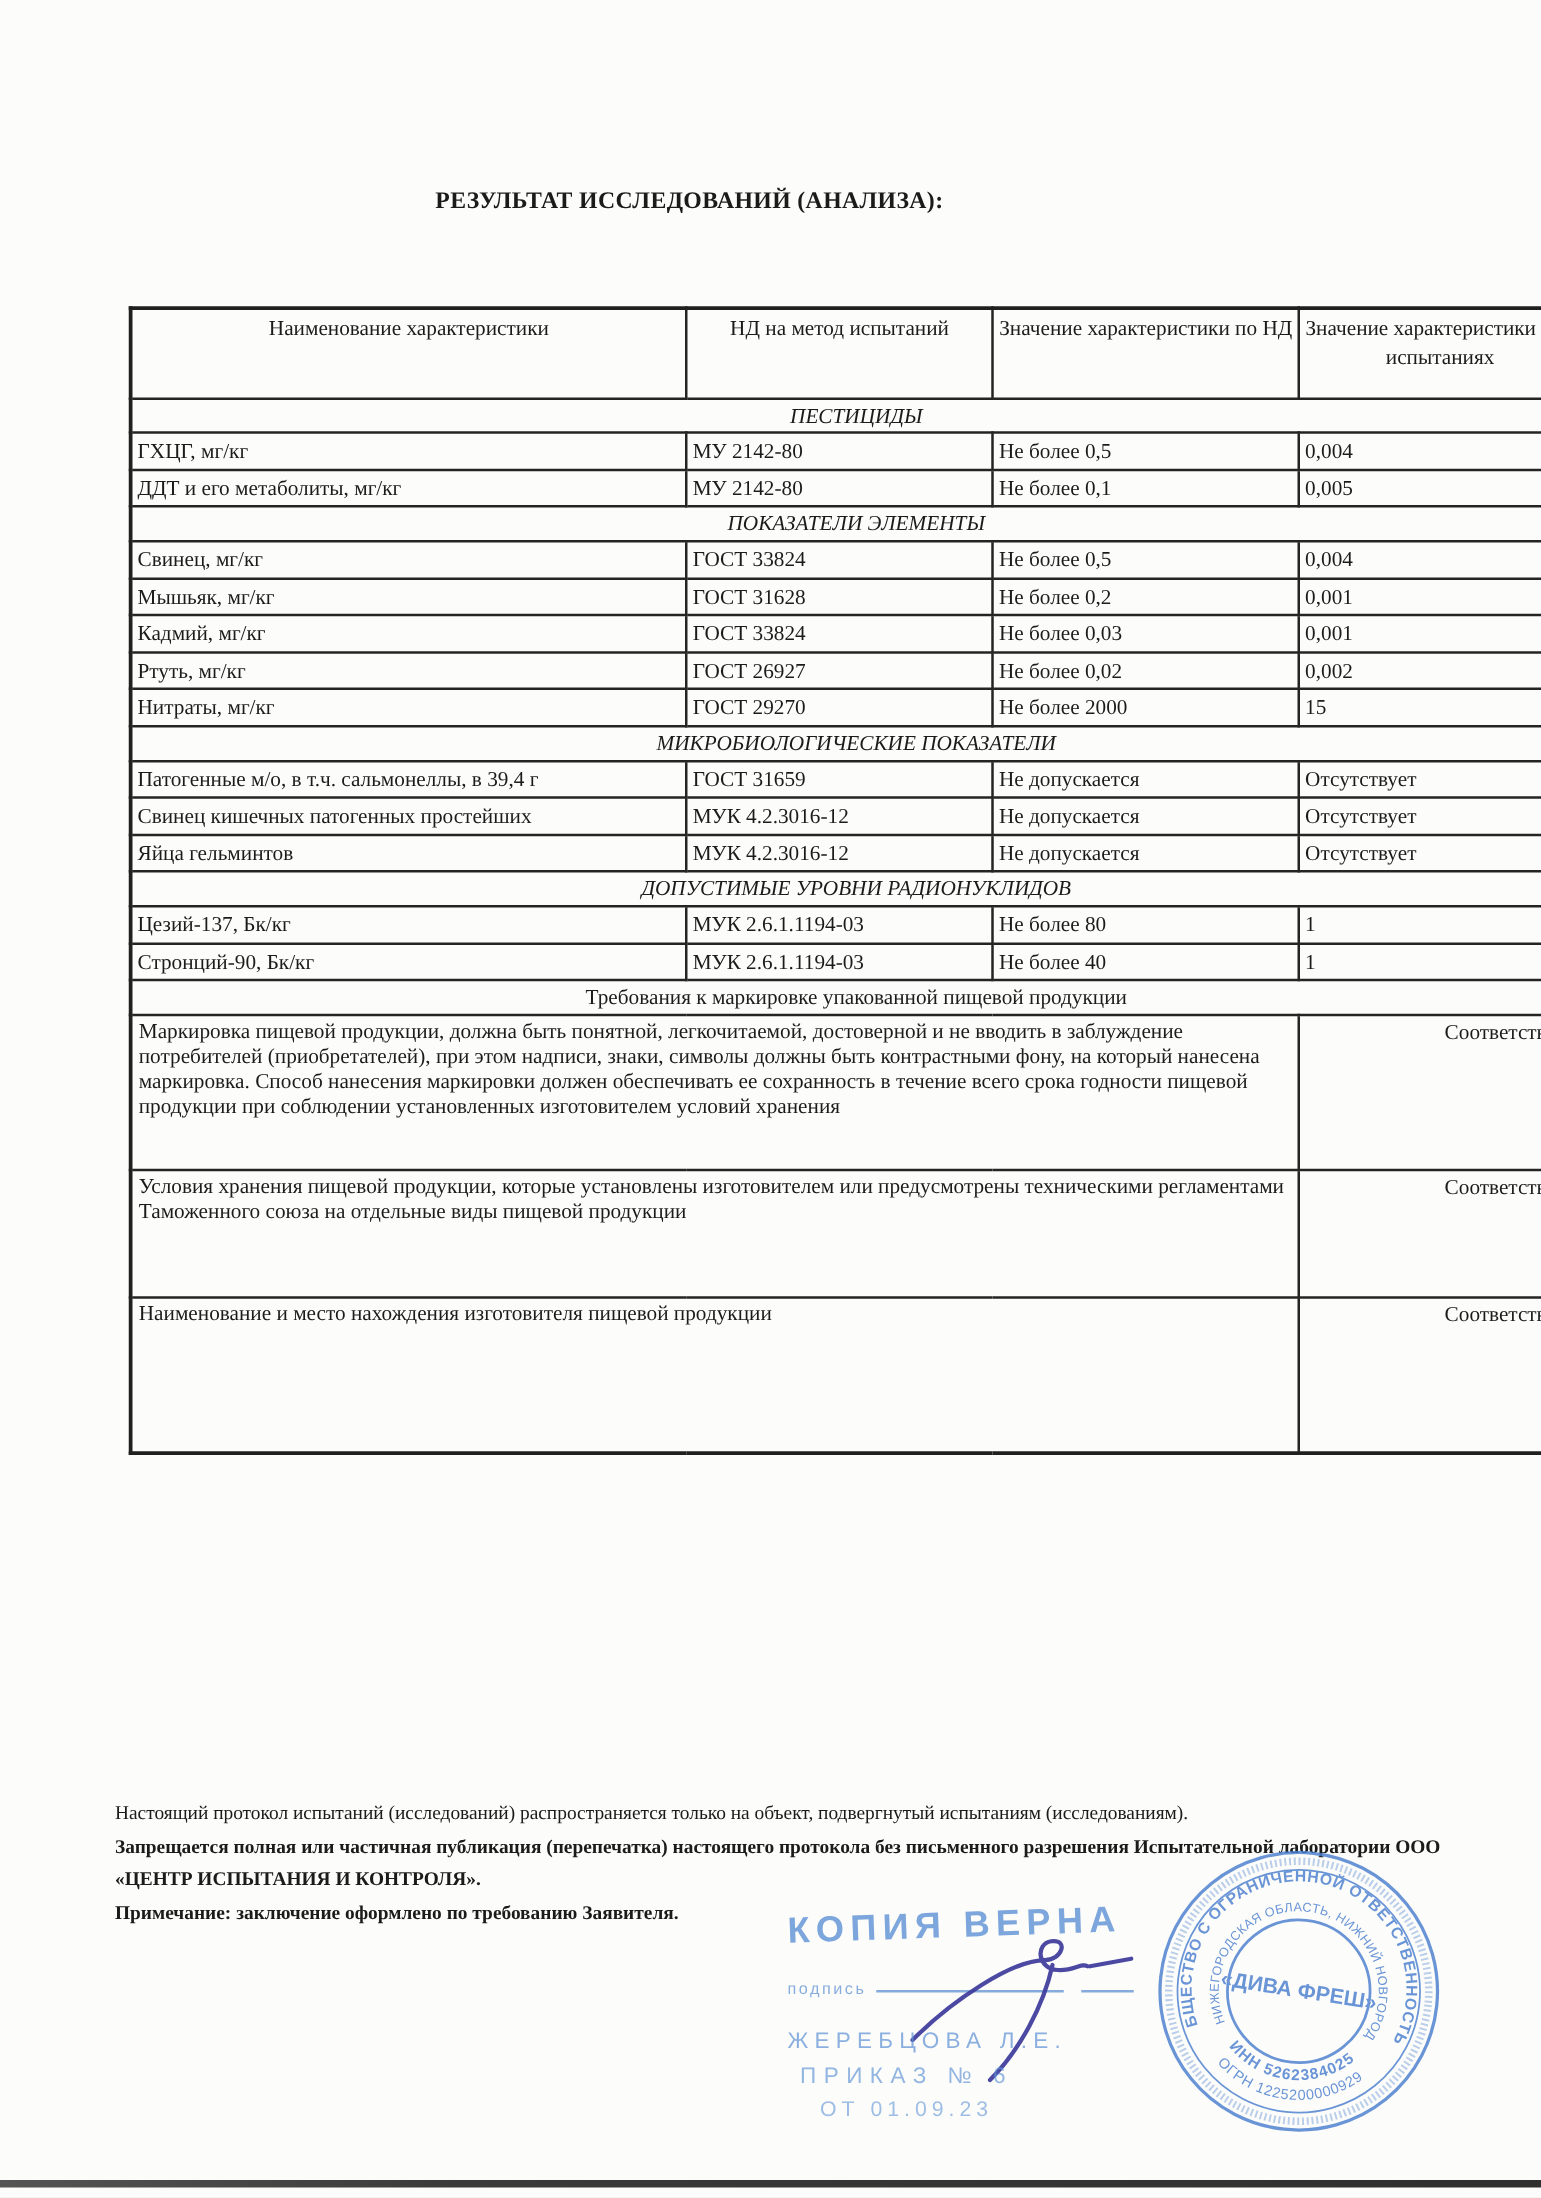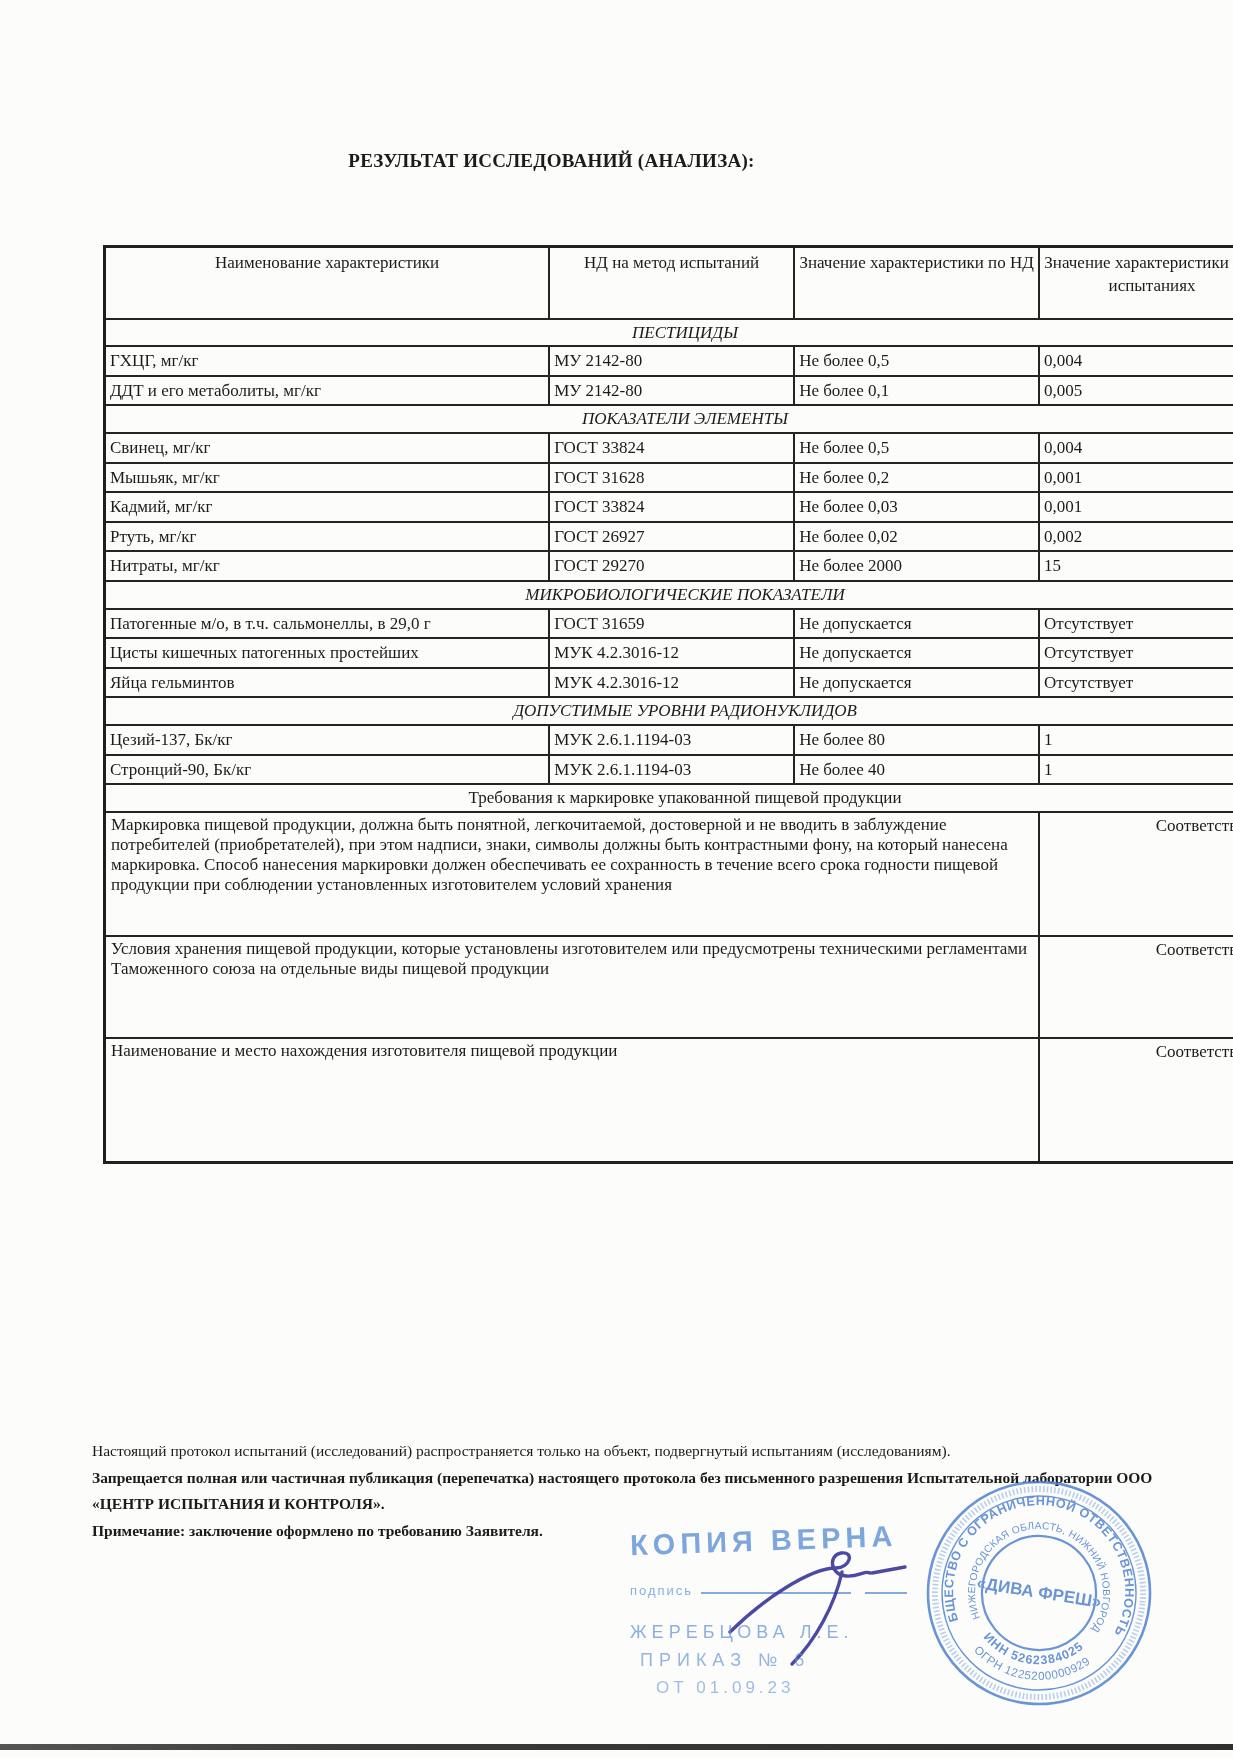--- a/index.html
+++ b/index.html
@@ -135,27 +135,27 @@
         <tr class="data-row">
           <td>Нитраты, мг/кг</td>
           <td>ГОСТ 29270</td>
           <td>Не более 2000</td>
           <td>15</td>
         </tr>
         <tr>
           <td colspan="4" class="section-cell">МИКРОБИОЛОГИЧЕСКИЕ ПОКАЗАТЕЛИ</td>
         </tr>
         <tr class="data-row">
-          <td>Патогенные м/о, в т.ч. сальмонеллы, в 29,0 г</td>
+          <td>Патогенные м/о, в т.ч. сальмонеллы, в 39,4 г</td>
           <td>ГОСТ 31659</td>
           <td>Не допускается</td>
           <td>Отсутствует</td>
         </tr>
         <tr class="data-row">
-          <td>Цисты кишечных патогенных простейших</td>
+          <td>Свинец кишечных патогенных простейших</td>
           <td>МУК 4.2.3016-12</td>
           <td>Не допускается</td>
           <td>Отсутствует</td>
         </tr>
         <tr class="data-row">
           <td>Яйца гельминтов</td>
           <td>МУК 4.2.3016-12</td>
           <td>Не допускается</td>
           <td>Отсутствует</td>
         </tr>

